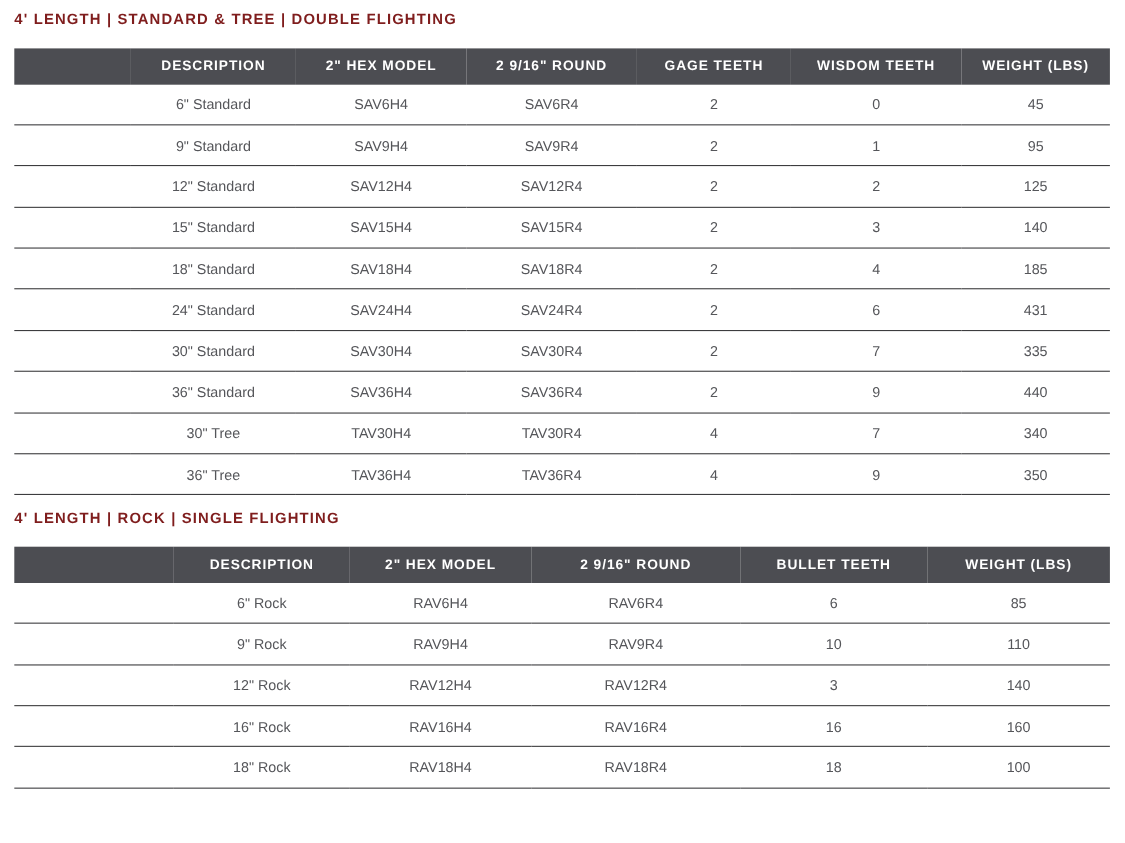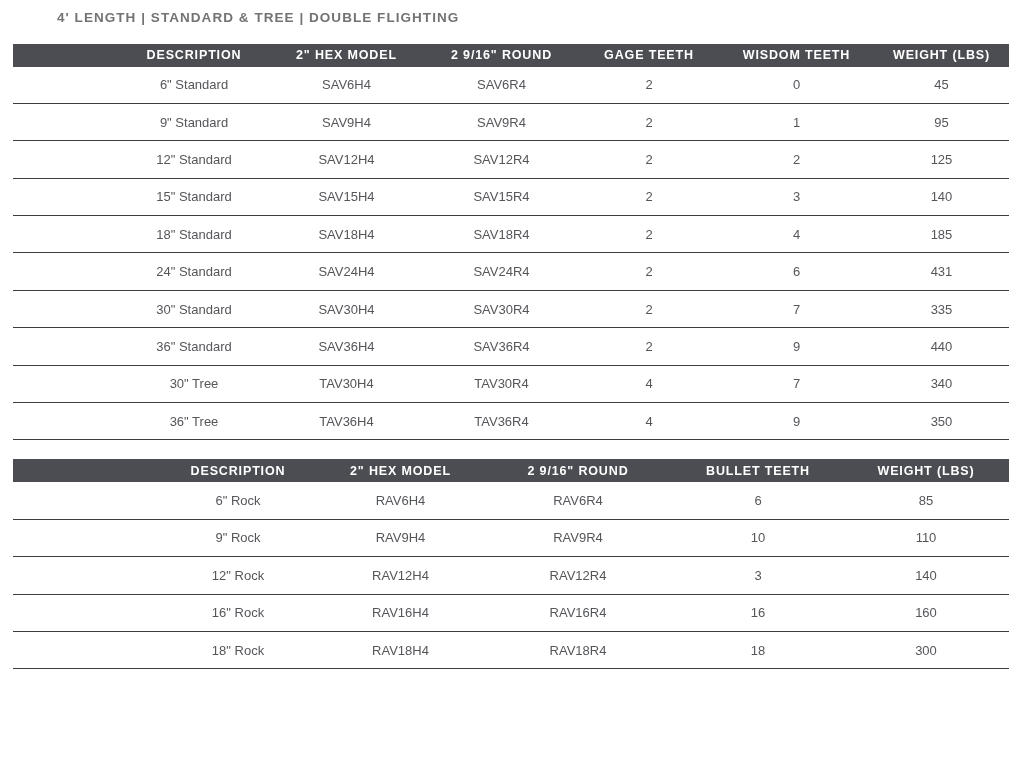--- a/index.html
+++ b/index.html
@@ -21,44 +21,43 @@
     position: relative;
     box-sizing: border-box;
     padding: 0 13px;
   }
 
   
   .section-title {
     font-size: 13.5px;
     font-weight: bold;
     letter-spacing: 1.05px;
-    color: #737373;
+    color: #7f1d1d;
     line-height: 1;
     text-transform: uppercase;
     white-space: nowrap;
-    margin-left: 44px;
   }
   .title-1 { padding-top: 11px; padding-bottom: 0; }
   .title-2 { padding-top: 14px; padding-bottom: 0; }
 
   
   table.spec {
     width: 996px;
     border-collapse: collapse;
     table-layout: fixed;
     margin-top: 19px;
   }
   table.spec thead th {
     background: #4c4d52;
     color: #ffffff;
     font-size: 12.5px;
     font-weight: bold;
     letter-spacing: 0.85px;
     text-align: center;
-    height: 23px;
+    height: 33px;
     padding: 0 4px;
     white-space: nowrap;
     vertical-align: middle;
     border: none;
   }
   table.spec tbody td {
     font-size: 13px;
     color: #55565a;
     text-align: center;
     height: 36.4px;
@@ -205,20 +204,21 @@
         <td>36" Tree</td>
         <td>TAV36H4</td>
         <td>TAV36R4</td>
         <td>4</td>
         <td>9</td>
         <td>350</td>
       </tr>
     </tbody>
   </table>
 
+  <div class="section-title title-2">4' LENGTH | ROCK | SINGLE FLIGHTING</div>
 
   <table class="spec t2">
     <colgroup>
       <col class="c-spacer">
         <col class="c-desc">
         <col class="c-hex">
       <col class="c-round">
         <col class="c-bullet">
         <col class="c-weight">
     </colgroup>
@@ -264,18 +264,18 @@
         <td>RAV16R4</td>
         <td>16</td>
         <td>160</td>
       </tr>
       <tr>
         <td></td>
         <td>18" Rock</td>
         <td>RAV18H4</td>
         <td>RAV18R4</td>
         <td>18</td>
-        <td>300</td>
+        <td>100</td>
       </tr>
     </tbody>
   </table>
 
 </div>
 
 </body></html>

